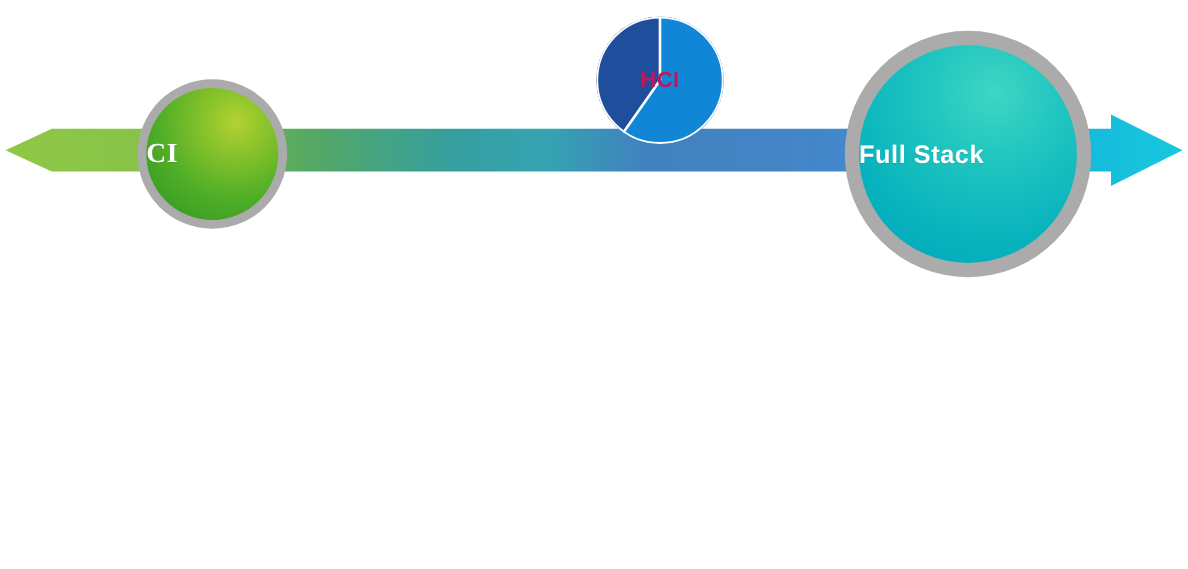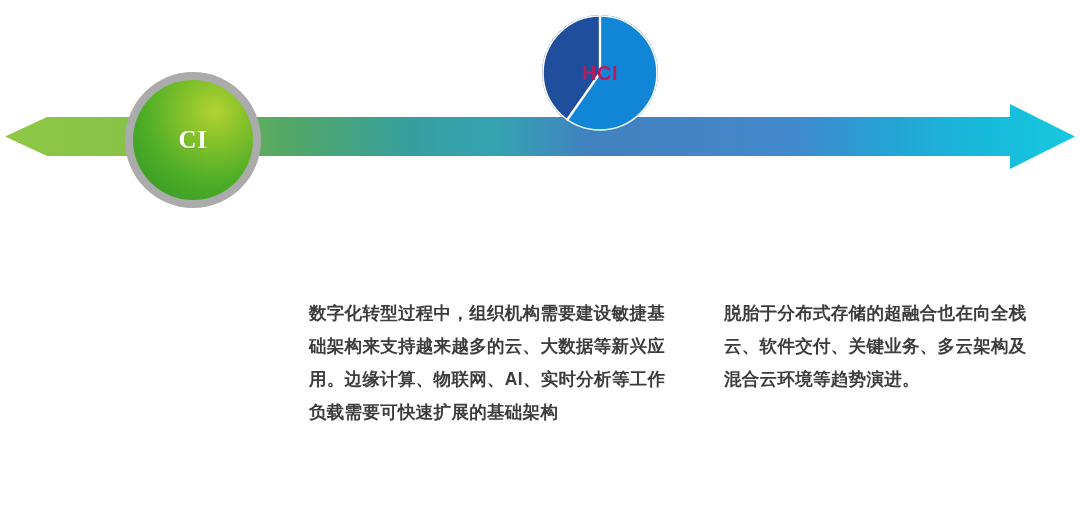--- a/index.html
+++ b/index.html
@@ -39,21 +39,21 @@
     box-sizing: border-box;
   }
   .ring {
     background: #ababab;
   }
   .disc {
     position: absolute;
     border-radius: 50%;
     display: flex;
     align-items: center;
-    justify-content: center;
+    justify-content: flex-start;
   }
   .node-label {
     color: #ffffff;
     font-weight: bold;
     letter-spacing: 0.5px;
     white-space: nowrap;
     text-shadow: 0 1px 1px rgba(0,0,0,0.10);
   }
 
   
@@ -165,17 +165,20 @@
 
       <path d="M 58,58 L 24.73,105.5 A 58,58 0 1 0 58,0 Z" fill="#1186d6"></path>
 
       <line x1="58" y1="58" x2="58" y2="0" stroke="#ffffff" stroke-width="2.4"></line>
       <line x1="58" y1="58" x2="24.73" y2="105.5" stroke="#ffffff" stroke-width="2.4"></line>
       <circle cx="58" cy="58" r="57" fill="none" stroke="#ffffff" stroke-width="1.6"></circle>
     </svg>
     <div id="hci-label">HCI</div>
   </div>
 
+  <div class="node ring" id="node-fs">
+    <div class="disc" id="disc-fs">
+      <span class="node-label">Full Stack</span>
+    </div>
+  </div>
 
-  <div class="para" id="para-left">数字化转型过程中，组织机构需要建设敏捷基础架构来支持越来越多的云、大数据等新兴应用。边缘计算、物联网、AI、实时分析等工作负载需要可快速扩展的基础架构</div>
-  <div class="para" id="para-right">脱胎于分布式存储的超融合也在向全栈云、软件交付、关键业务、多云架构及混合云环境等趋势演进。</div>
 
 </div>
 
 </body></html>

